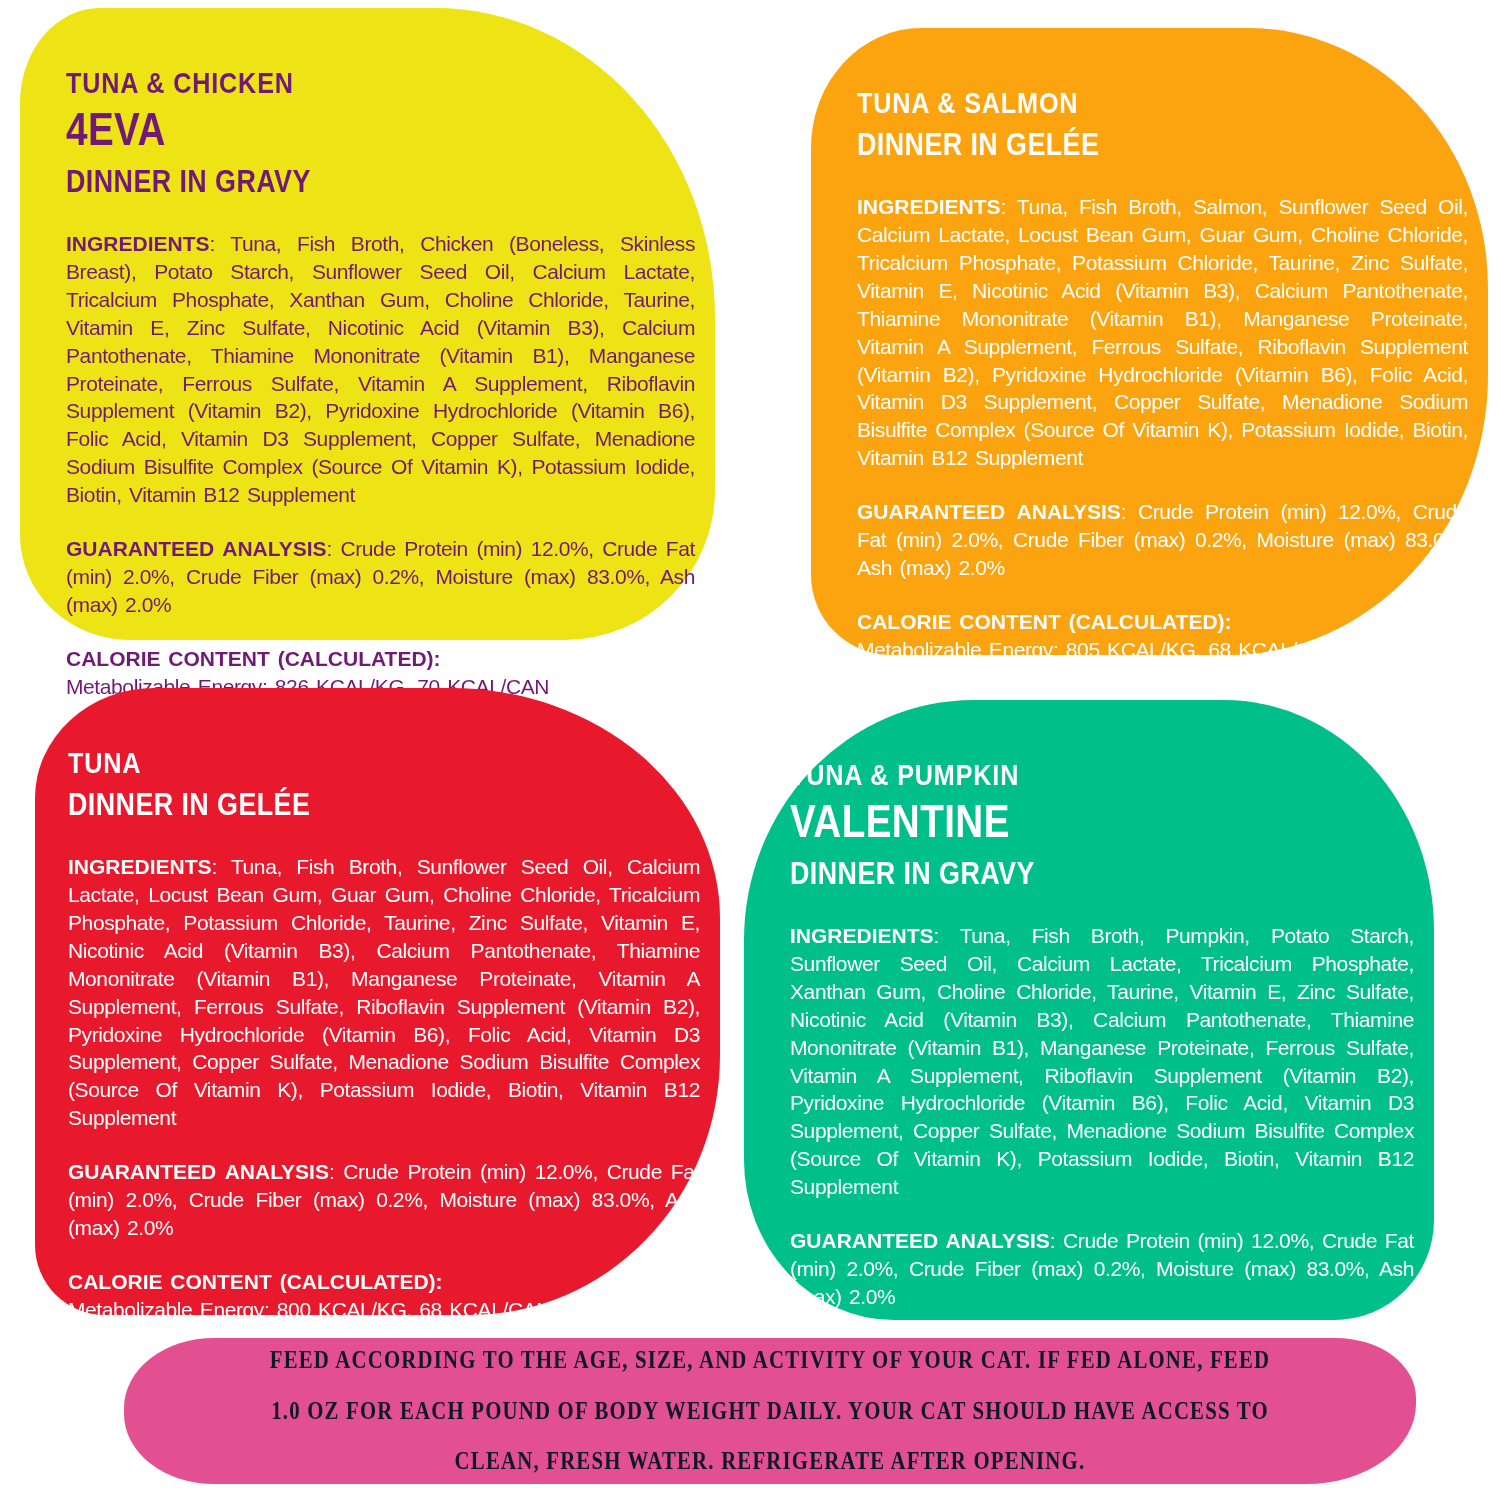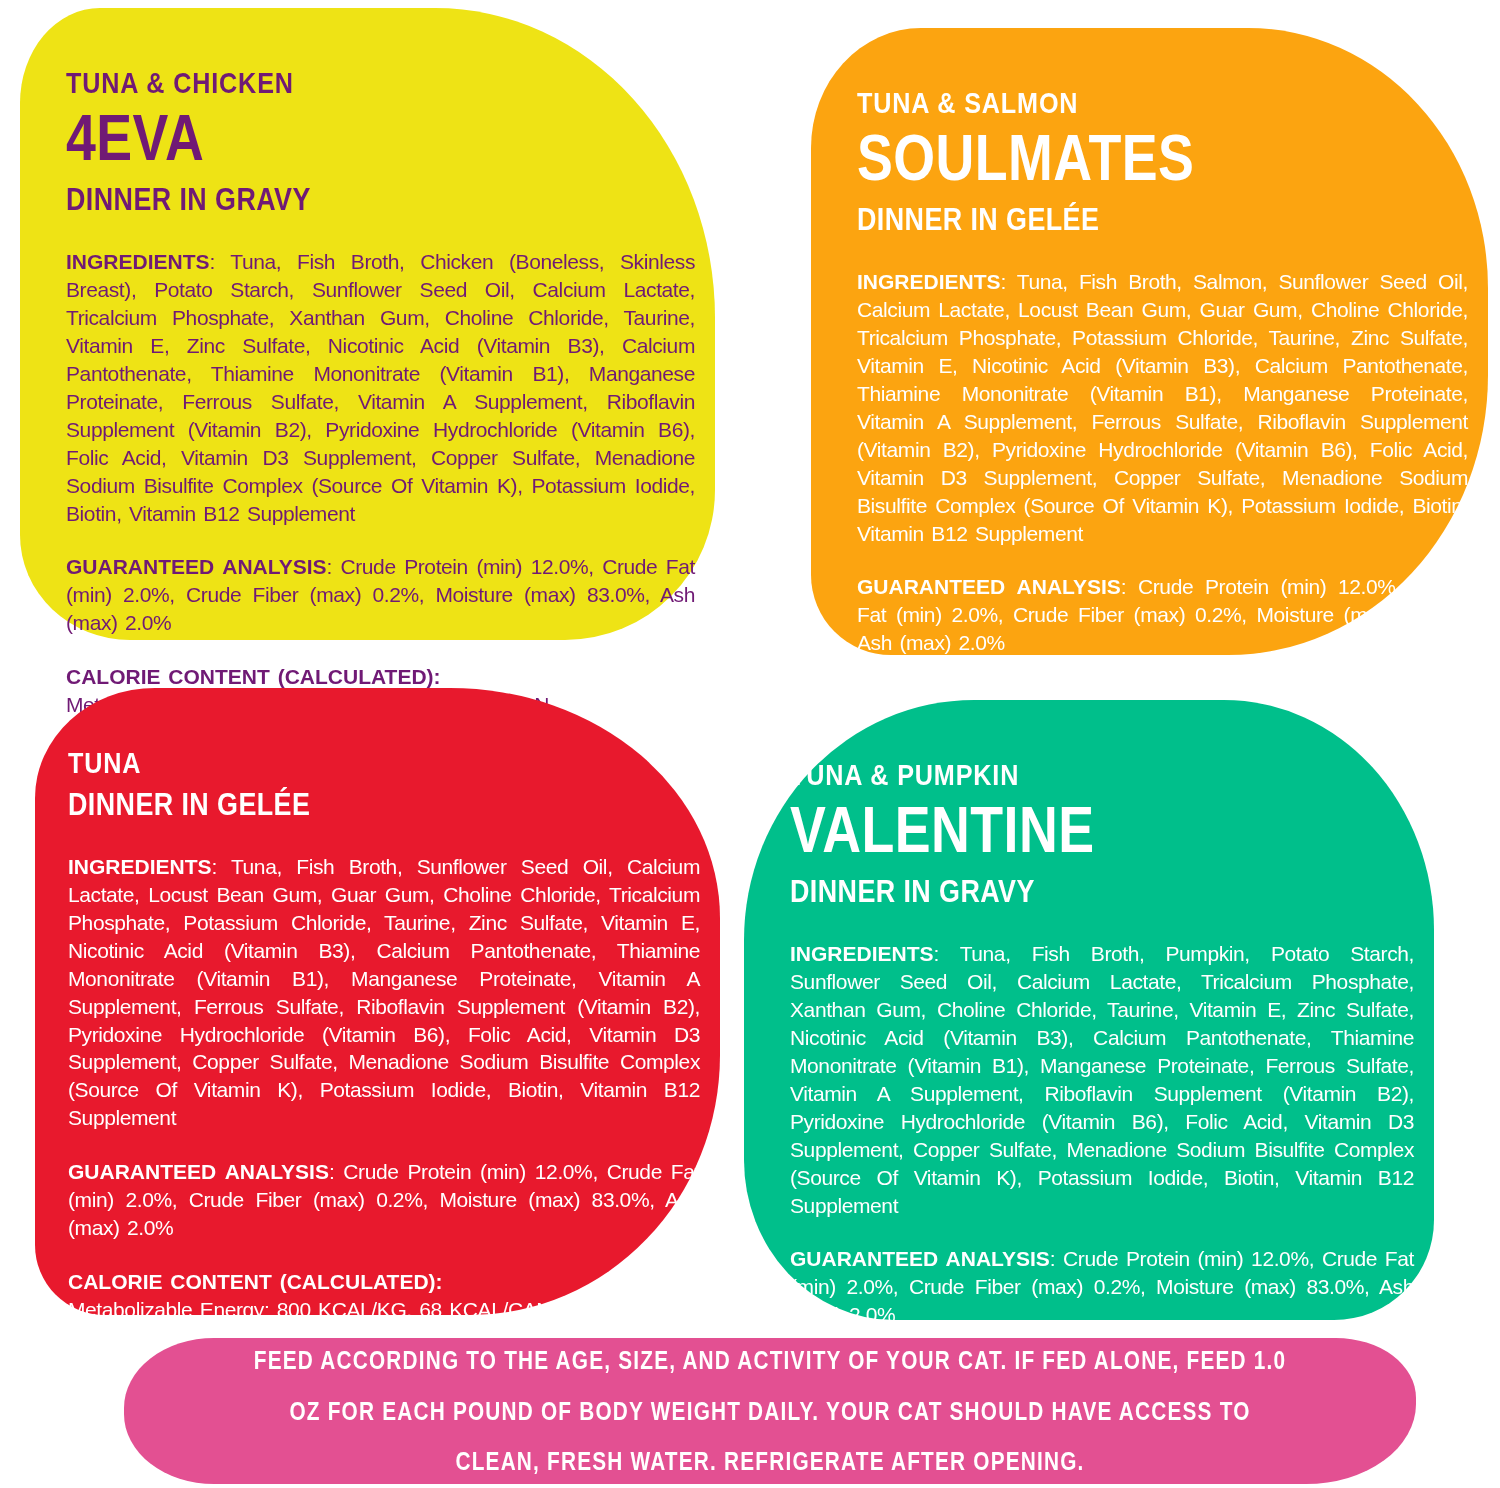--- a/index.html
+++ b/index.html
@@ -14,21 +14,21 @@
     border-radius:80px 280px 150px 110px / 95px 310px 150px 105px;}
   .panel-2{left:783px;top:28px;width:677px;height:627px;
     border-radius:110px 240px 260px 80px / 120px 260px 280px 80px;margin-left:28px;}
   .panel-3{left:35px;top:688px;width:685px;height:627px;
     border-radius:120px 270px 250px 70px / 110px 230px 260px 70px;padding-left:33px;}
   .panel-4{left:744px;top:700px;width:690px;height:620px;
     border-radius:230px 210px 100px 150px / 240px 230px 100px 160px;}
 
   .squeeze{display:inline-block;transform:scaleX(0.84);transform-origin:0 50%;white-space:nowrap;}
   .flavor{font-size:30px;font-weight:700;letter-spacing:1px;margin:0 0 6px 0;}
-  .title{font-size:64px;font-weight:700;line-height:1.02;margin:0 0 10px 0;letter-spacing:0.5px;}
+  .title{font-size:46px;font-weight:700;line-height:1.02;margin:0 0 10px 0;letter-spacing:0.5px;}
   .subtitle{font-size:32px;font-weight:700;letter-spacing:0.5px;margin:0 0 30px 0;}
 
   .body{
     font-size:21px;line-height:1.33;text-align:justify;
     letter-spacing:-0.4px;word-spacing:2px;margin:0 0 26px 0;
   }
   .body .lbl{letter-spacing:0;}
   .lbl.block{display:block;}
   .cal{margin-bottom:0;}
 
@@ -52,21 +52,20 @@
     <p class="flavor"><span class="squeeze">TUNA &amp; CHICKEN</span></p>
     <h2 class="title"><span class="squeeze">4EVA</span></h2>
     <p class="subtitle"><span class="squeeze">DINNER IN GRAVY</span></p>
     <p class="body"><strong class="lbl">INGREDIENTS</strong><span>: Tuna, Fish Broth, Chicken (Boneless, Skinless Breast), Potato Starch, Sunflower Seed Oil, Calcium Lactate, Tricalcium Phosphate, Xanthan Gum, Choline Chloride, Taurine, Vitamin E, Zinc Sulfate, Nicotinic Acid (Vitamin B3), Calcium Pantothenate, Thiamine Mononitrate (Vitamin B1), Manganese Proteinate, Ferrous Sulfate, Vitamin A Supplement, Riboflavin Supplement (Vitamin B2), Pyridoxine Hydrochloride (Vitamin B6), Folic Acid, Vitamin D3 Supplement, Copper Sulfate, Menadione Sodium Bisulfite Complex (Source Of Vitamin K), Potassium Iodide, Biotin, Vitamin B12 Supplement</span></p>
     <p class="body"><strong class="lbl">GUARANTEED ANALYSIS</strong><span>: Crude Protein (min) 12.0%, Crude Fat (min) 2.0%, Crude Fiber (max) 0.2%, Moisture (max) 83.0%, Ash (max) 2.0%</span></p>
     <p class="body cal"><strong class="lbl block">CALORIE CONTENT (CALCULATED):</strong><span>Metabolizable Energy: 826 KCAL/KG, 70 KCAL/CAN</span></p>
   </section>
 
   <section class="panel panel-2" style="background: rgb(252, 164, 16); color: rgb(255, 255, 255);">
     <p class="flavor"><span class="squeeze">TUNA &amp; SALMON</span></p>
-    <h2 class="title"><span class="squeeze">SOULMATES</span></h2>
     <p class="subtitle"><span class="squeeze">DINNER IN GELÉE</span></p>
     <p class="body"><strong class="lbl">INGREDIENTS</strong><span>: Tuna, Fish Broth, Salmon, Sunflower Seed Oil, Calcium Lactate, Locust Bean Gum, Guar Gum, Choline Chloride, Tricalcium Phosphate, Potassium Chloride, Taurine, Zinc Sulfate, Vitamin E, Nicotinic Acid (Vitamin B3), Calcium Pantothenate, Thiamine Mononitrate (Vitamin B1), Manganese Proteinate, Vitamin A Supplement, Ferrous Sulfate, Riboflavin Supplement (Vitamin B2), Pyridoxine Hydrochloride (Vitamin B6), Folic Acid, Vitamin D3 Supplement, Copper Sulfate, Menadione Sodium Bisulfite Complex (Source Of Vitamin K), Potassium Iodide, Biotin, Vitamin B12 Supplement</span></p>
     <p class="body"><strong class="lbl">GUARANTEED ANALYSIS</strong><span>: Crude Protein (min) 12.0%, Crude Fat (min) 2.0%, Crude Fiber (max) 0.2%, Moisture (max) 83.0%, Ash (max) 2.0%</span></p>
     <p class="body cal"><strong class="lbl block">CALORIE CONTENT (CALCULATED):</strong><span>Metabolizable Energy: 805 KCAL/KG, 68 KCAL/CAN</span></p>
   </section>
 
   <section class="panel panel-3" style="background: rgb(232, 25, 45); color: rgb(255, 255, 255);">
     <p class="flavor"><span class="squeeze">TUNA</span></p>
     <p class="subtitle"><span class="squeeze">DINNER IN GELÉE</span></p>
     <p class="body"><strong class="lbl">INGREDIENTS</strong><span>: Tuna, Fish Broth, Sunflower Seed Oil, Calcium Lactate, Locust Bean Gum, Guar Gum, Choline Chloride, Tricalcium Phosphate, Potassium Chloride, Taurine, Zinc Sulfate, Vitamin E, Nicotinic Acid (Vitamin B3), Calcium Pantothenate, Thiamine Mononitrate (Vitamin B1), Manganese Proteinate, Vitamin A Supplement, Ferrous Sulfate, Riboflavin Supplement (Vitamin B2), Pyridoxine Hydrochloride (Vitamin B6), Folic Acid, Vitamin D3 Supplement, Copper Sulfate, Menadione Sodium Bisulfite Complex (Source Of Vitamin K), Potassium Iodide, Biotin, Vitamin B12 Supplement</span></p>
@@ -76,17 +75,17 @@
 
   <section class="panel panel-4" style="background: rgb(0, 191, 139); color: rgb(255, 255, 255);">
     <p class="flavor"><span class="squeeze">TUNA &amp; PUMPKIN</span></p>
     <h2 class="title"><span class="squeeze">VALENTINE</span></h2>
     <p class="subtitle"><span class="squeeze">DINNER IN GRAVY</span></p>
     <p class="body"><strong class="lbl">INGREDIENTS</strong><span>: Tuna, Fish Broth, Pumpkin, Potato Starch, Sunflower Seed Oil, Calcium Lactate, Tricalcium Phosphate, Xanthan Gum, Choline Chloride, Taurine, Vitamin E, Zinc Sulfate, Nicotinic Acid (Vitamin B3), Calcium Pantothenate, Thiamine Mononitrate (Vitamin B1), Manganese Proteinate, Ferrous Sulfate, Vitamin A Supplement, Riboflavin Supplement (Vitamin B2), Pyridoxine Hydrochloride (Vitamin B6), Folic Acid, Vitamin D3 Supplement, Copper Sulfate, Menadione Sodium Bisulfite Complex (Source Of Vitamin K), Potassium Iodide, Biotin, Vitamin B12 Supplement</span></p>
     <p class="body"><strong class="lbl">GUARANTEED ANALYSIS</strong><span>: Crude Protein (min) 12.0%, Crude Fat (min) 2.0%, Crude Fiber (max) 0.2%, Moisture (max) 83.0%, Ash (max) 2.0%</span></p>
     <p class="body cal"><strong class="lbl block">CALORIE CONTENT (CALCULATED):</strong><span>Metabolizable Energy: 810 KCAL/KG, 69 KCAL/CAN</span></p>
   </section>
 
-  <section class="footer" style="background: rgb(227, 80, 146); color: #ffffff;">
+  <section class="footer" style="background: rgb(227, 80, 146); color: #0f172a; font-family: Liberation Serif, serif;">
     <p class="footer-text">FEED ACCORDING TO THE AGE, SIZE, AND ACTIVITY OF YOUR CAT. IF FED ALONE, FEED 1.0 OZ FOR EACH POUND OF BODY WEIGHT DAILY. YOUR CAT SHOULD HAVE ACCESS TO CLEAN, FRESH WATER. REFRIGERATE AFTER OPENING.</p>
   </section>
 
 </div>
 
 </body></html>

